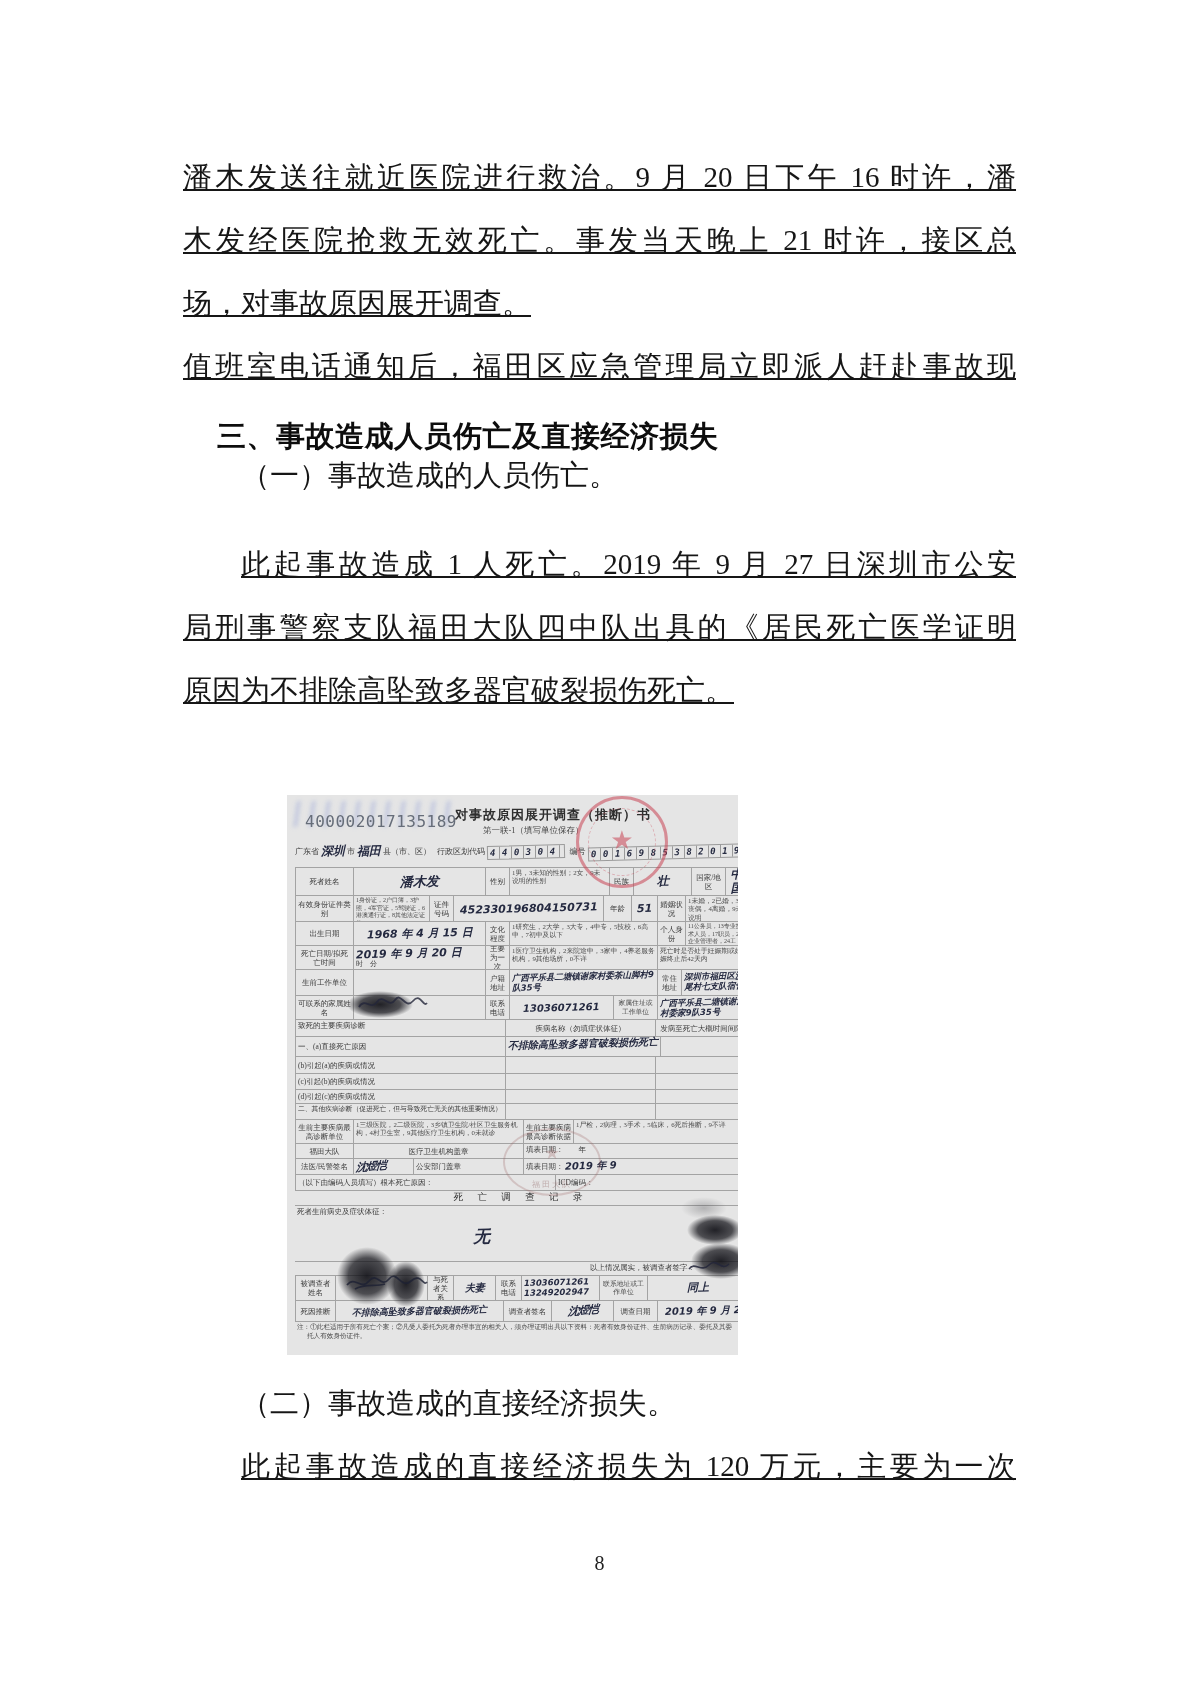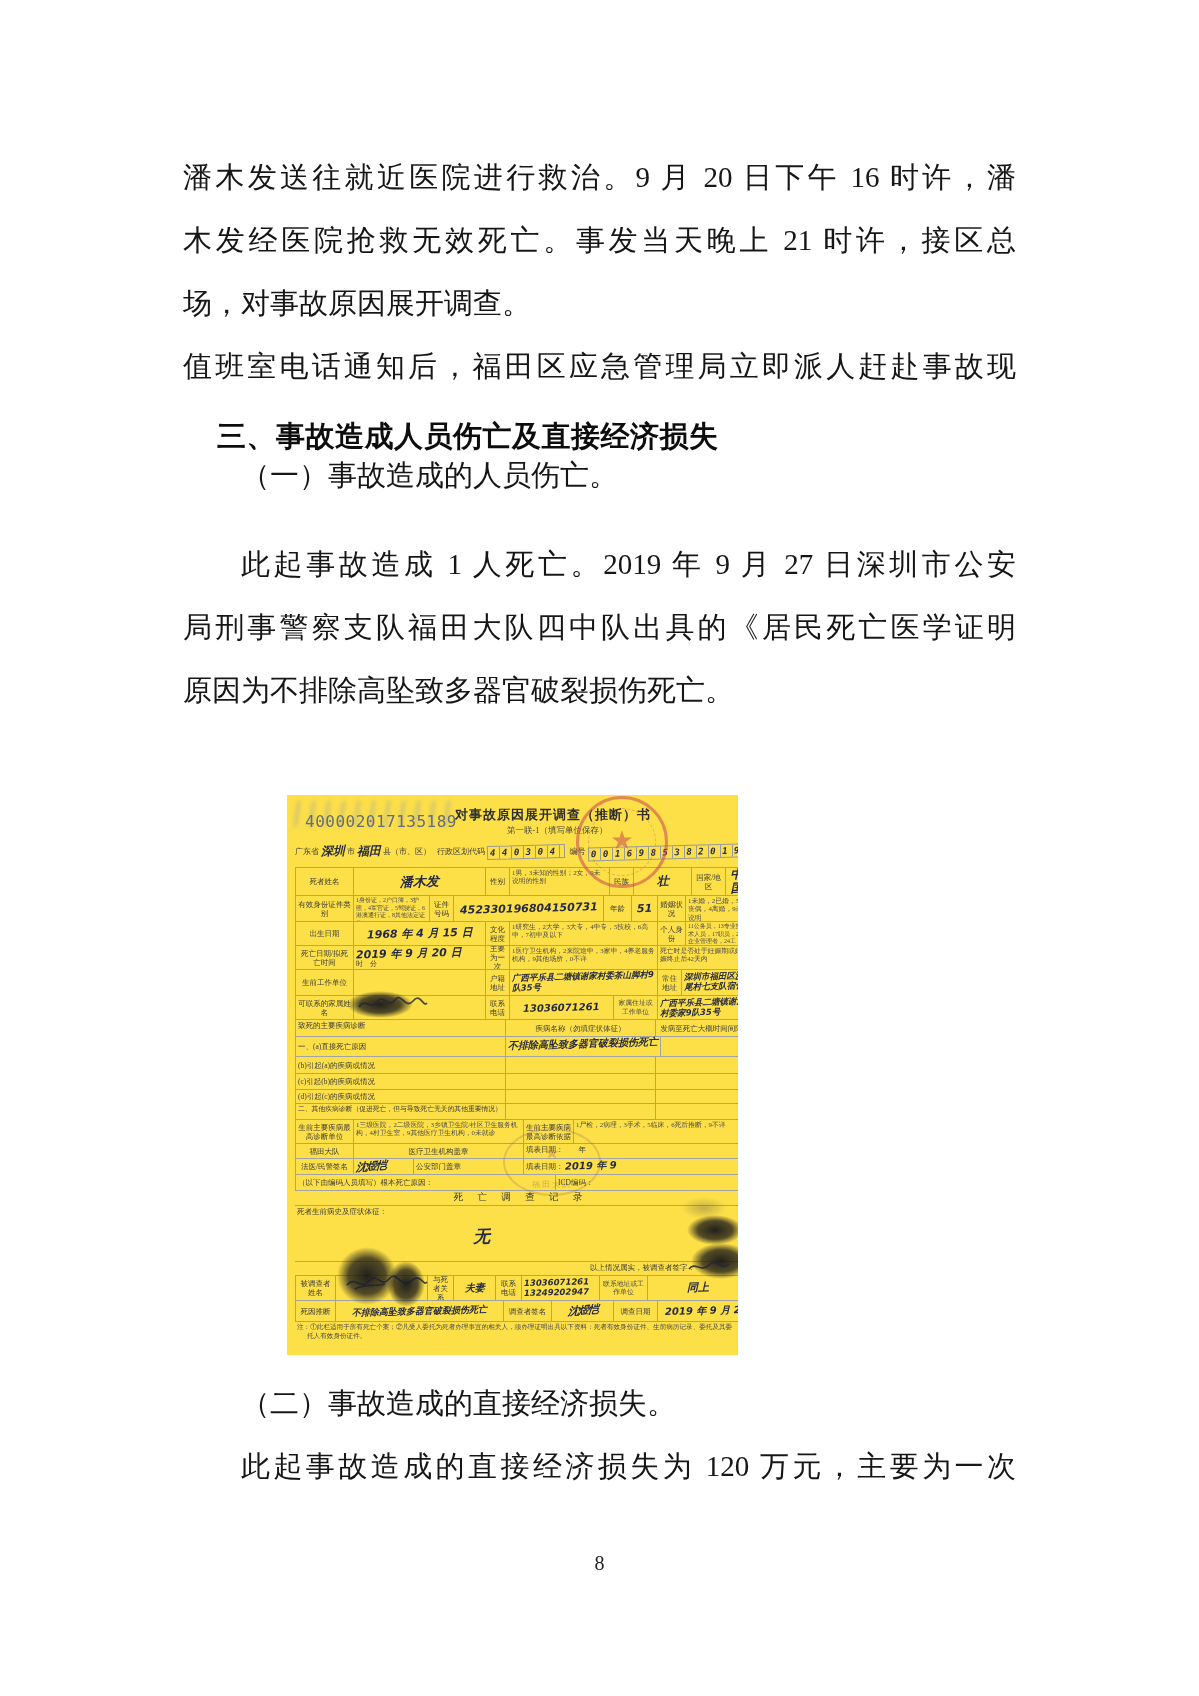--- a/index.html
+++ b/index.html
@@ -1,35 +1,35 @@
 <!DOCTYPE html>
 <html><head>
 <meta charset="utf-8">
 <style>
   html,body{margin:0;padding:0;background:#ffffff;}
   .page{position:relative;width:1199px;height:1696px;background:#ffffff;overflow:hidden;
         font-family:"Liberation Serif","DejaVu Serif",serif;color:#161616;}
   
   .bt{position:absolute;left:183px;width:833px;font-size:29px;}
-  .ln{height:63px;line-height:63px;}
+  .ln{height:63px;line-height:63px;text-decoration:underline;}
   .jt{text-align:justify;text-align-last:justify;}
   .ind{text-indent:2em;}
   .hd{position:absolute;left:183px;top:405px;width:833px;height:63px;line-height:63px;
       font-family:"DejaVu Sans","Liberation Sans",sans-serif;font-weight:700;font-size:29px;
       text-indent:34px;letter-spacing:.5px;color:#0d0d0d;}
   .sub{position:absolute;left:183px;width:833px;height:63px;line-height:63px;font-size:29px;text-indent:2em;}
   .pn{position:absolute;left:0;right:0;top:1547px;height:32px;line-height:32px;text-align:center;font-size:20px;color:#222;}
   
-  .cert{position:absolute;left:287px;top:795px;width:451px;height:560px;background:#fde047;
+  .cert{position:absolute;left:287px;top:795px;width:451px;height:560px;background:#e5e5e5;
         overflow:hidden;color:#3c3c3c;font-family:"Liberation Serif","DejaVu Serif",serif;}
   .cert *{box-sizing:border-box;}
   .cserial{position:absolute;left:18px;top:17px;font-family:"DejaVu Sans Mono","Liberation Mono",monospace;
            font-size:16px;letter-spacing:.5px;color:#666d79;}
   .ctitle{position:absolute;left:168px;top:11px;font-size:13px;font-weight:700;color:#2e2e2e;letter-spacing:1px;}
-  .csub{position:absolute;left:196px;top:30px;font-size:8.5px;color:#454545;margin-left:24px;}
+  .csub{position:absolute;left:196px;top:30px;font-size:8.5px;color:#454545;}
   .overprint{position:absolute;left:8px;top:6px;width:165px;height:26px;
              background:repeating-linear-gradient(90deg,rgba(110,130,205,.30) 0 4px,rgba(110,130,205,0) 4px 15px);
              filter:blur(2px);transform:skewX(-8deg);}
   .seal-red{position:absolute;left:289px;top:1px;width:92px;height:92px;border:3px solid rgba(201,68,84,.55);
             border-radius:50%;z-index:5;}
   .seal-red .ring{position:absolute;inset:9px;border:1px dashed rgba(201,68,84,.35);border-radius:50%;}
   .seal-red .star{position:absolute;left:0;right:0;top:26px;text-align:center;font-size:26px;color:rgba(201,68,84,.55);}
   .seal-faint{position:absolute;left:216px;top:333px;width:98px;height:68px;border:2px solid rgba(150,90,90,.25);
               border-radius:50%;z-index:4;}
   .seal-faint .star{position:absolute;left:0;right:0;top:12px;text-align:center;font-size:18px;color:rgba(150,90,90,.28);}

